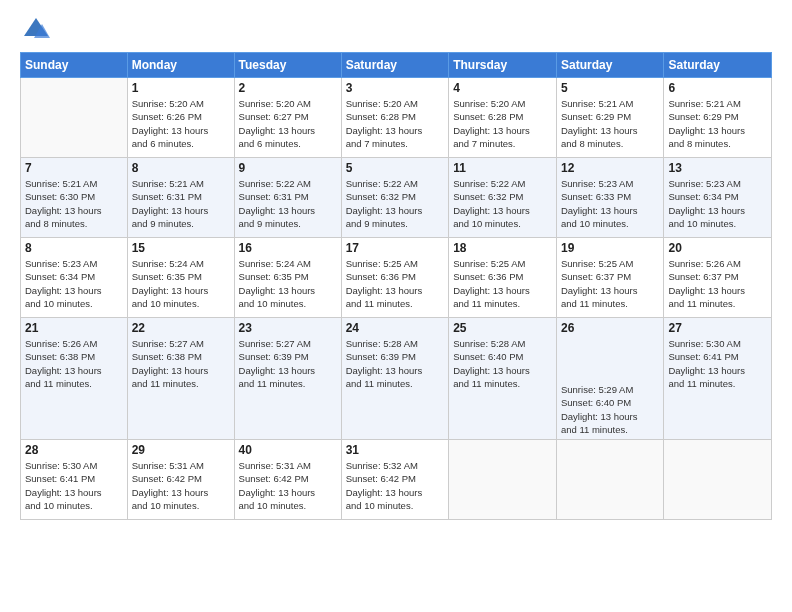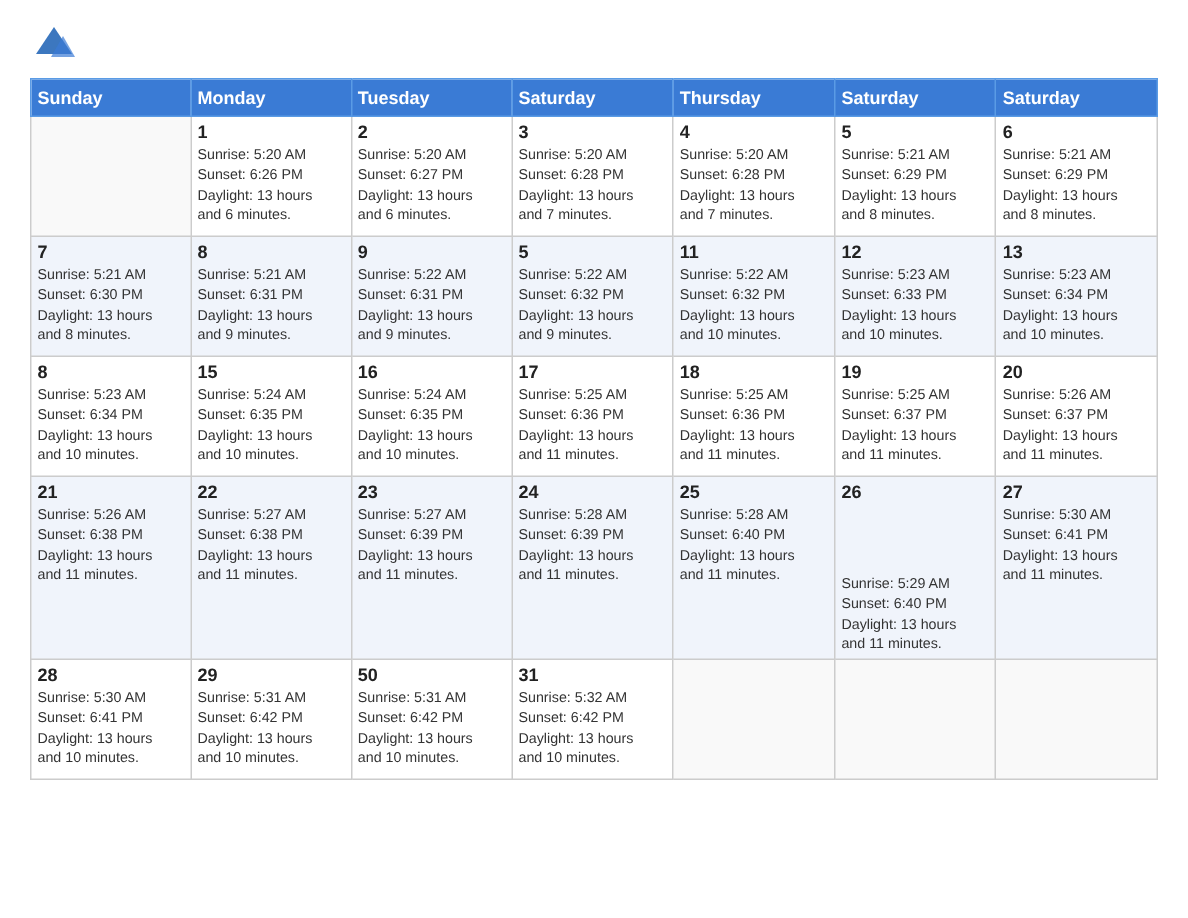--- a/index.html
+++ b/index.html
@@ -328,21 +328,21 @@
 and 10 minutes.</div>
           </td>
           <td>
             <span class="day-num">29</span>
             <div class="day-info" style="white-space: pre-line;">Sunrise: 5:31 AM
 Sunset: 6:42 PM
 Daylight: 13 hours
 and 10 minutes.</div>
           </td>
           <td>
-            <span class="day-num">50</span>
+            <span class="day-num">40</span>
             <div class="day-info" style="white-space: pre-line;">Sunrise: 5:31 AM
 Sunset: 6:42 PM
 Daylight: 13 hours
 and 10 minutes.</div>
           </td>
           <td>
             <span class="day-num">31</span>
             <div class="day-info" style="white-space: pre-line;">Sunrise: 5:32 AM
 Sunset: 6:42 PM
 Daylight: 13 hours

